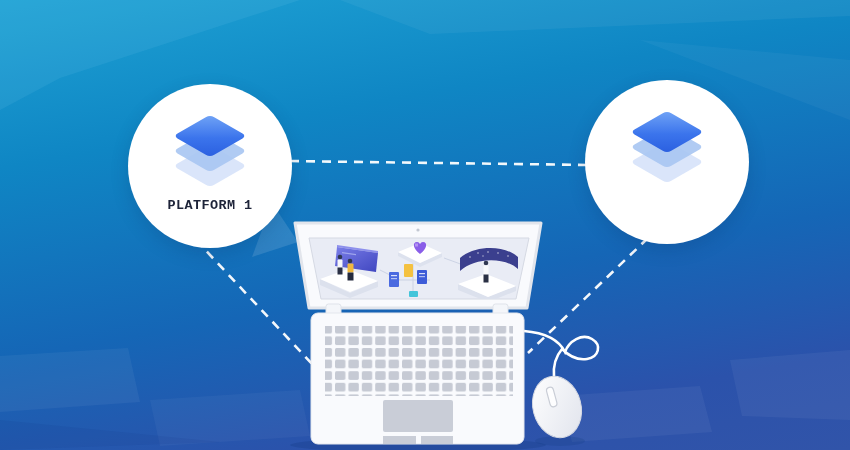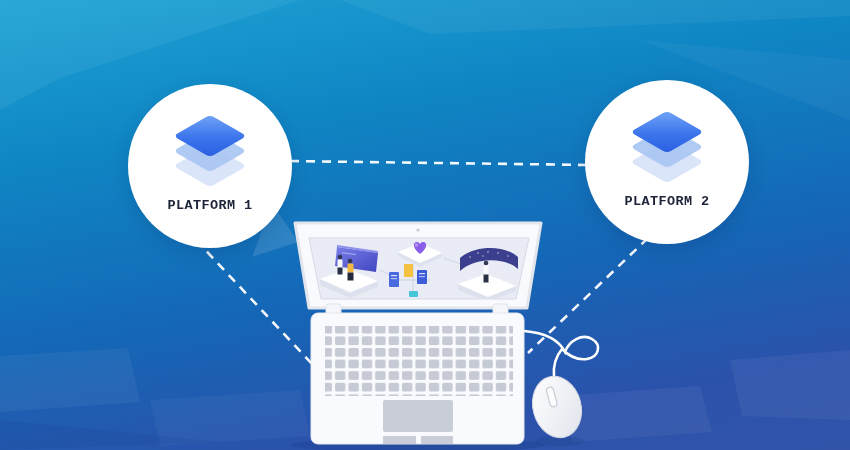--- a/index.html
+++ b/index.html
@@ -174,16 +174,15 @@
     </div>
     <div class="node-label">PLATFORM 1</div>
   </div>
 
   <div class="circle circle-right">
     <div class="layers-icon">
       <span class="layer l-bottom"></span>
       <span class="layer l-mid"></span>
       <span class="layer l-top"></span>
     </div>
-    <div class="node-label">PLATFORM 2</div>
   </div>
 
 </div>
 
 </body></html>

